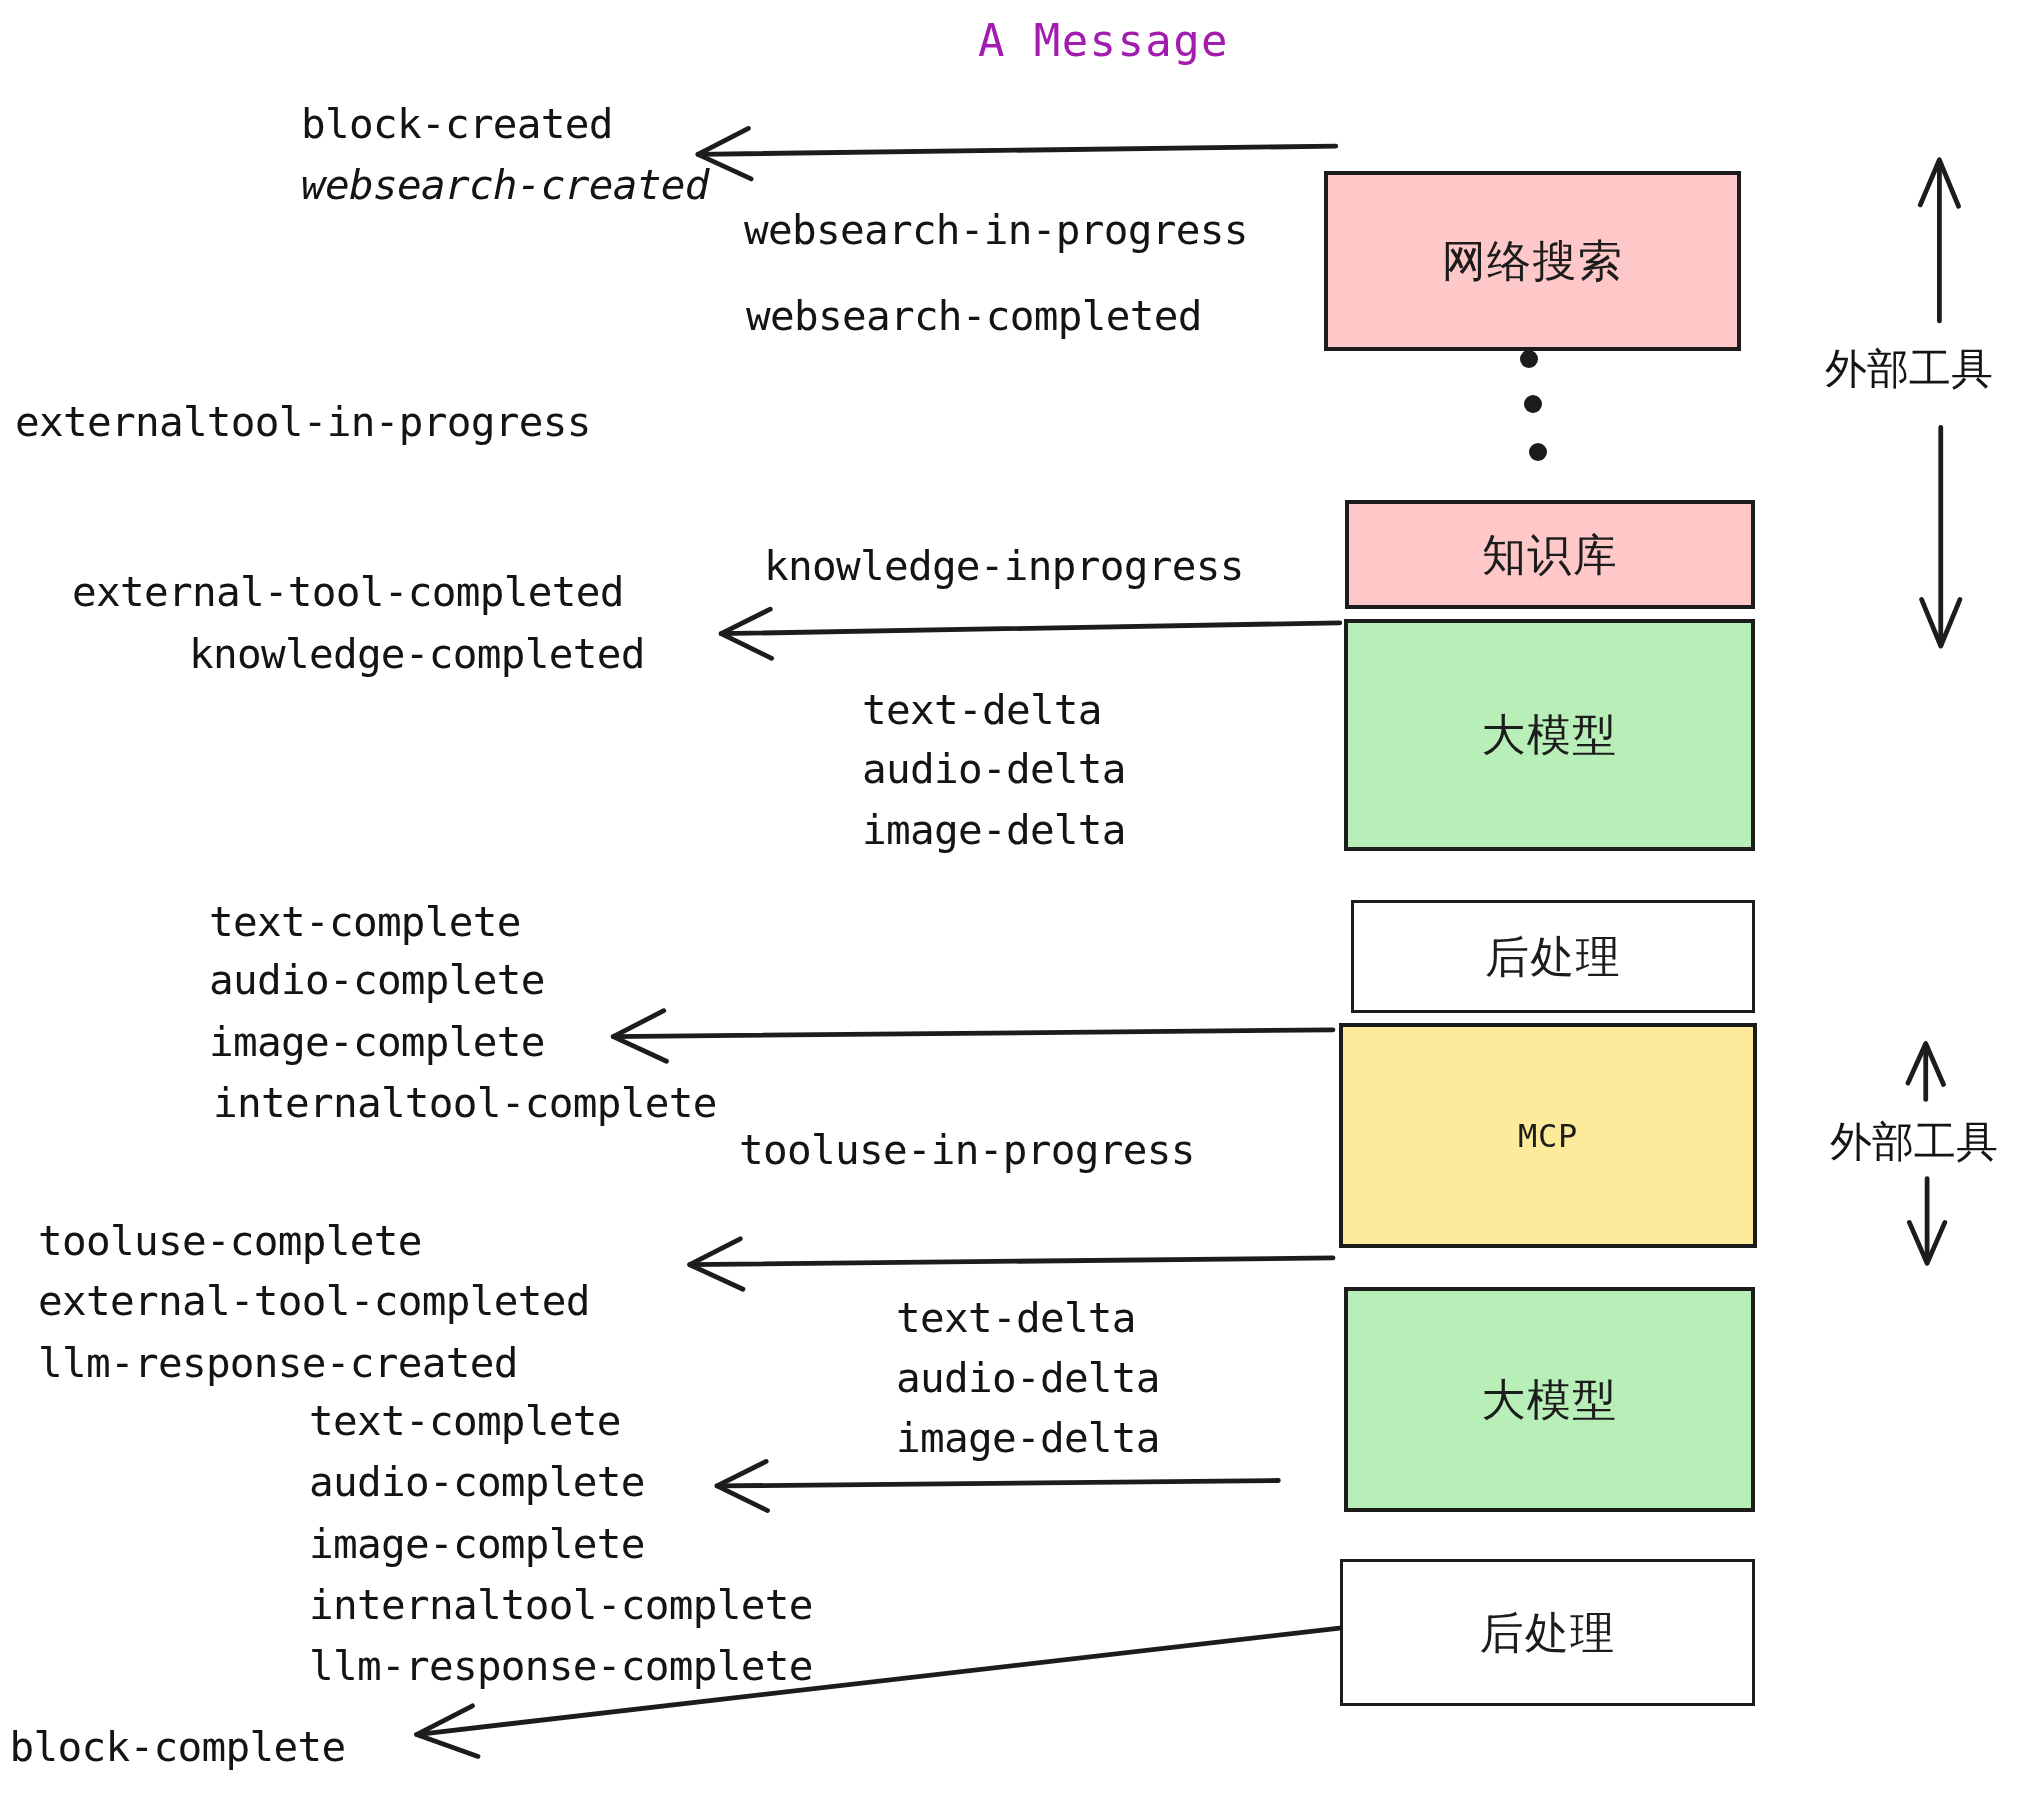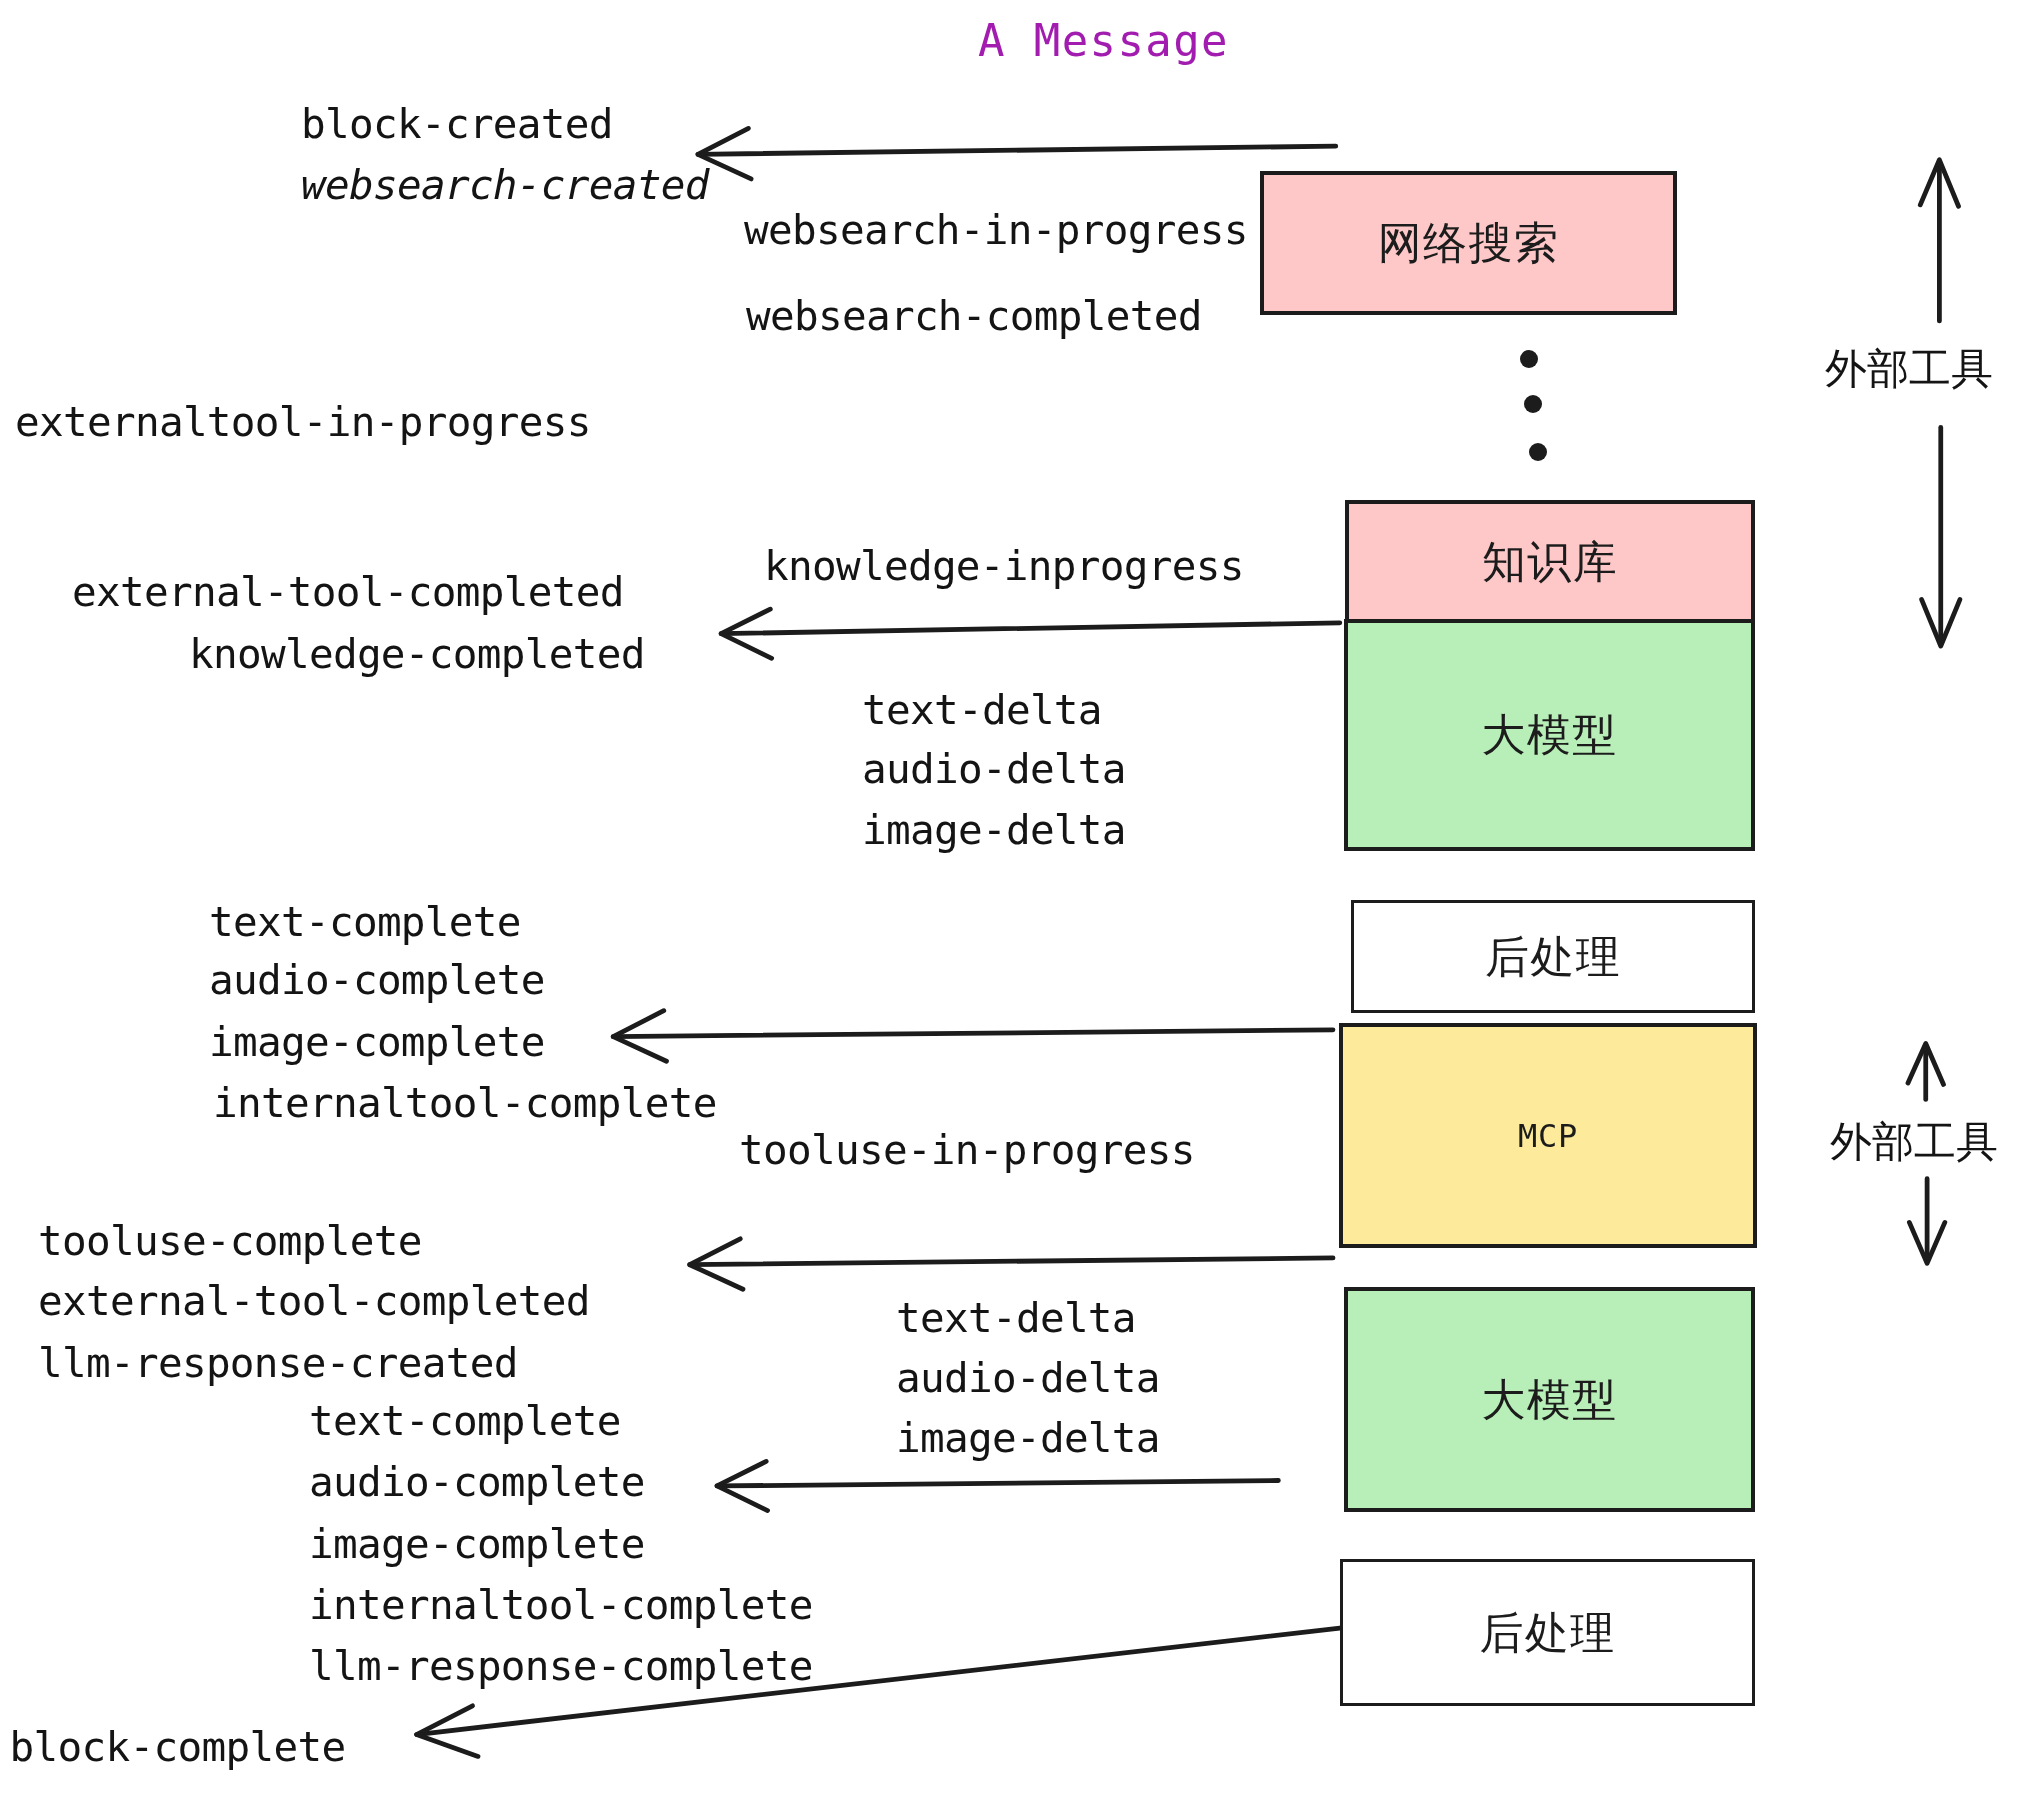--- a/index.html
+++ b/index.html
@@ -81,25 +81,25 @@
         <path d="M2820 1540 L2820 1610"></path>
         <path d="M2794 1586 L2820 1528 L2846 1588"></path>
         <path d="M2822 1726 L2822 1840"></path>
         <path d="M2796 1790 L2822 1850 L2848 1790"></path>
       </g>
     </g>
   </svg>
 
   <div class="title" style="left:978px;top:19px;">A Message</div>
 
-  <div class="box" style="left:1260px;top:171px;width:417px;height:144px;background:#FFC8C8;">
+  <div class="box" style="left:1324px;top:171px;width:417px;height:180px;background:#FFC8C8;">
     <span class="boxlabel">网络搜索</span>
   </div>
 
-  <div class="box" style="left:1345px;top:500px;width:410px;height:123px;background:#FFC8C8;">
+  <div class="box" style="left:1345px;top:500px;width:410px;height:109px;background:#FFC8C8;">
     <span class="boxlabel">知识库</span>
   </div>
 
   <div class="box" style="left:1344px;top:619px;width:411px;height:232px;background:#B8EFB8;">
     <span class="boxlabel">大模型</span>
   </div>
 
   <div class="box" style="left:1351px;top:900px;width:404px;height:113px;background:#FFFFFF;border-width:3.4px;">
     <span class="boxlabel">后处理</span>
   </div>

